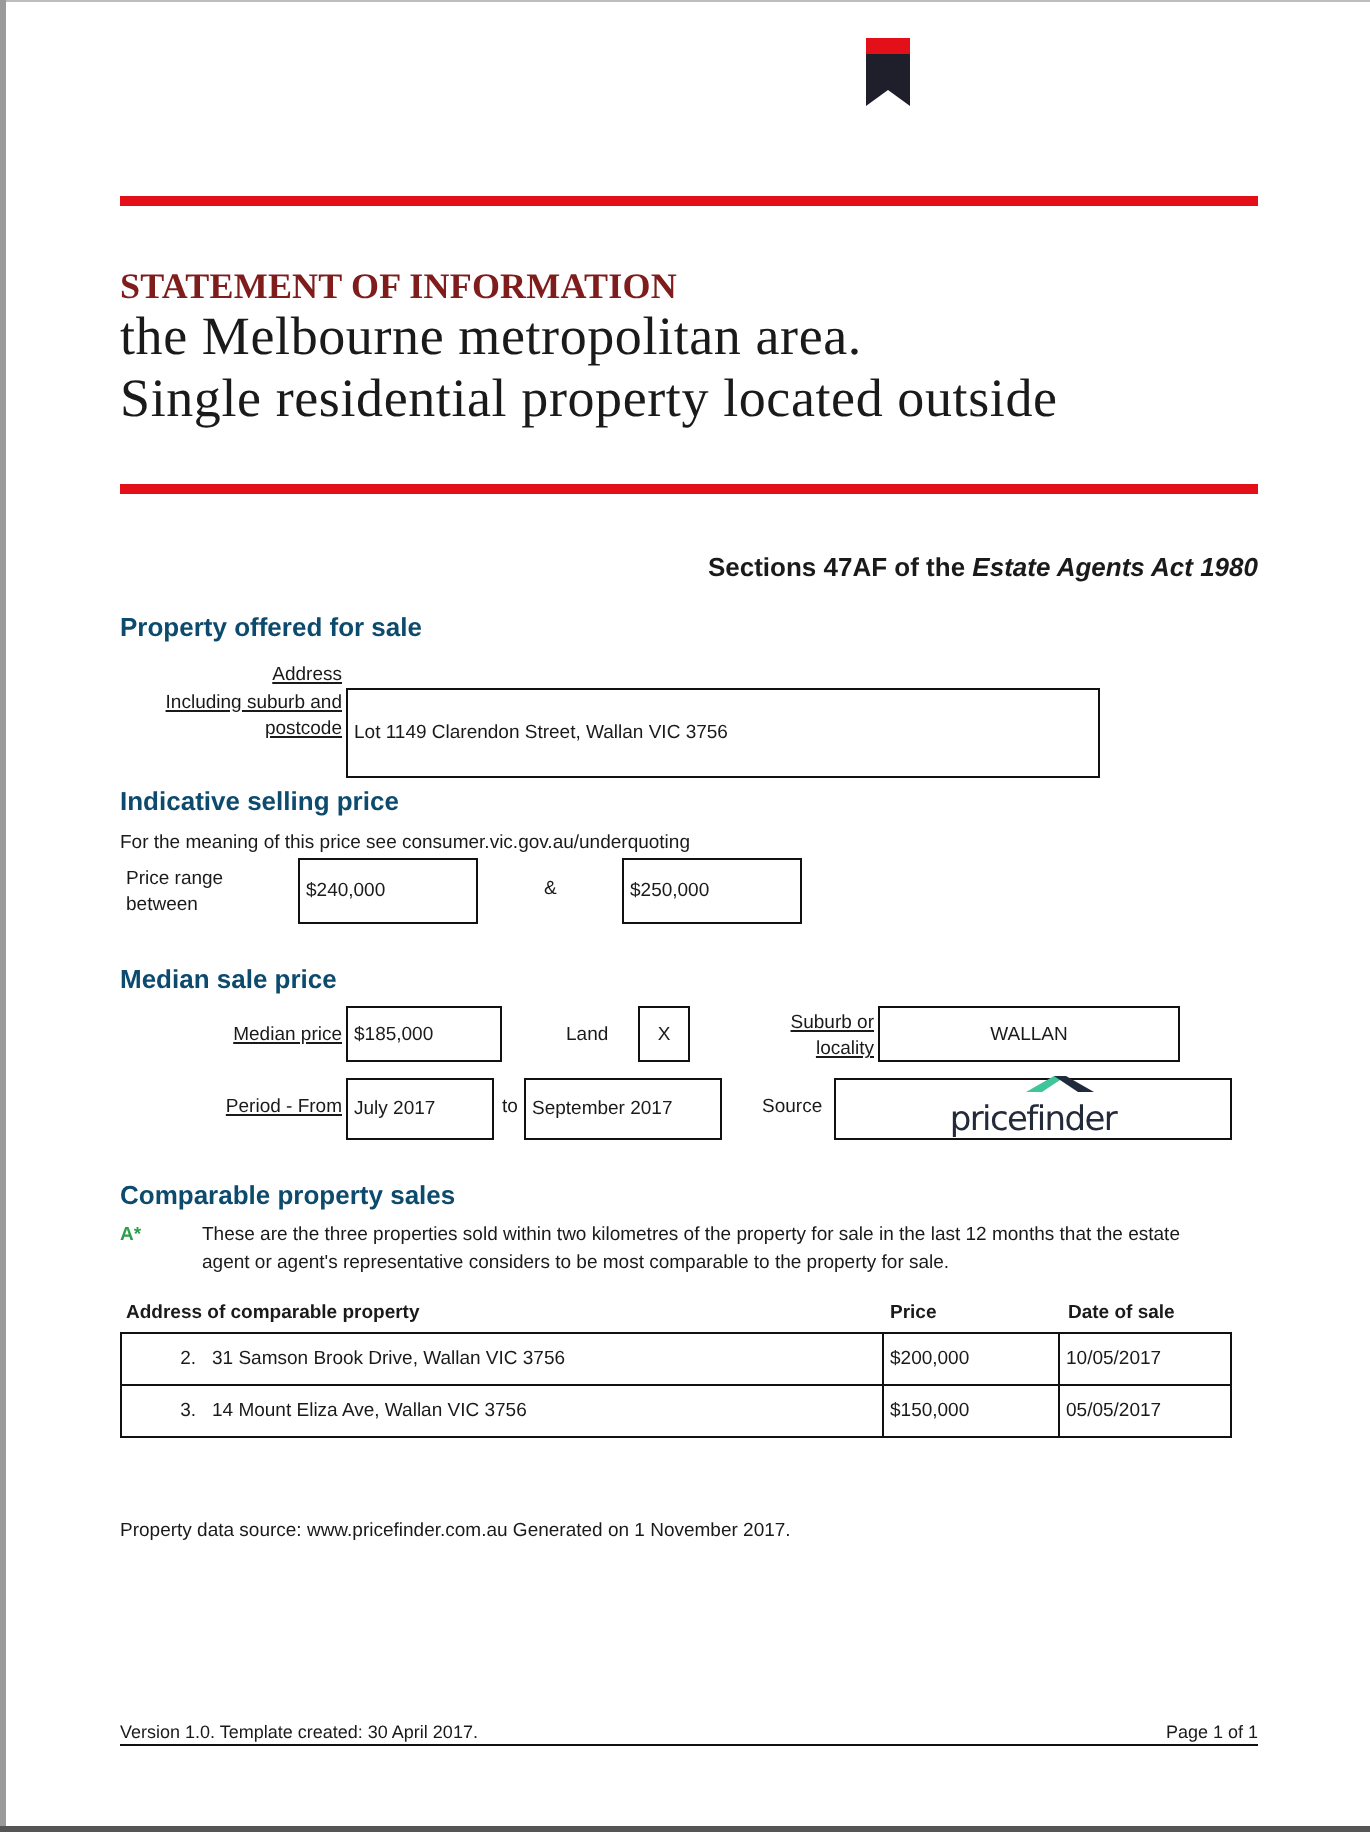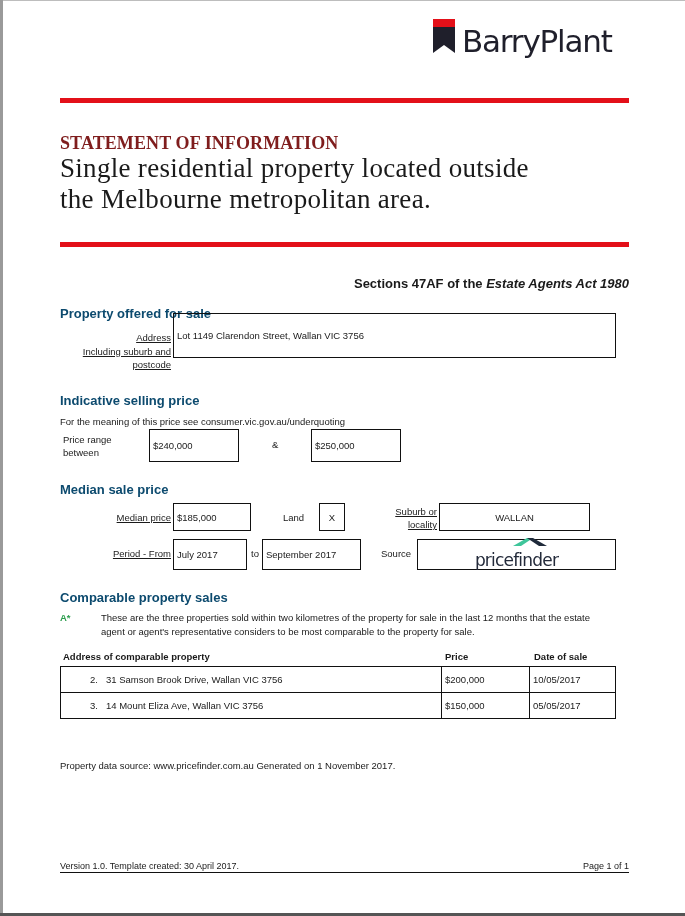--- a/index.html
+++ b/index.html
@@ -54,42 +54,41 @@
 <div class="frame-left"></div>
 <div class="frame-bottom"></div>
 
 <div class="logo">
   <span class="logo-flag">
     <svg width="22" height="34" viewBox="0 0 22 34">
       <rect x="0" y="0" width="22" height="8" fill="#e31019"></rect>
       <path d="M0 8 H22 V34 L11 26 L0 34 Z" fill="#1f1f2b"></path>
     </svg>
   </span>
-  <span class="logo-text">BarryPlant</span>
 </div>
 
 <div class="redrule" style="top:98px"></div>
 
 <div class="soi">STATEMENT OF INFORMATION</div>
 <div class="title">
+  <div>the Melbourne metropolitan area.</div>
   <div>Single residential property located outside</div>
-  <div>the Melbourne metropolitan area.</div>
 </div>
 
 <div class="redrule" style="top:242px"></div>
 
 <div class="act"><span>Sections 47AF of the </span><i>Estate Agents Act 1980</i></div>
 
 <div class="h2" style="top:306px">Property offered for sale</div>
 <div class="lbl r" style="left:60px; top:331px; width:111px; line-height:13.5px;">
   <div>Address</div>
   <div>Including suburb and</div>
   <div>postcode</div>
 </div>
-<div class="box" style="left:173px; top:313px; width:443px; height:45px;">Lot 1149 Clarendon Street, Wallan VIC 3756</div>
+<div class="box" style="left:173px; top:344px; width:377px; height:45px;">Lot 1149 Clarendon Street, Wallan VIC 3756</div>
 
 <div class="h2" style="top:393px">Indicative selling price</div>
 <div class="lbl" style="left:60px; top:416px;">For the meaning of this price see consumer.vic.gov.au/underquoting</div>
 <div class="lbl" style="left:63px; top:433px; line-height:13px;">
   <div>Price range</div>
   <div>between</div>
 </div>
 <div class="box" style="left:149px; top:429px; width:90px; height:33px;">$240,000</div>
 <div class="lbl" style="left:272px; top:439px;">&amp;</div>
 <div class="box" style="left:311px; top:429px; width:90px; height:33px;">$250,000</div>

